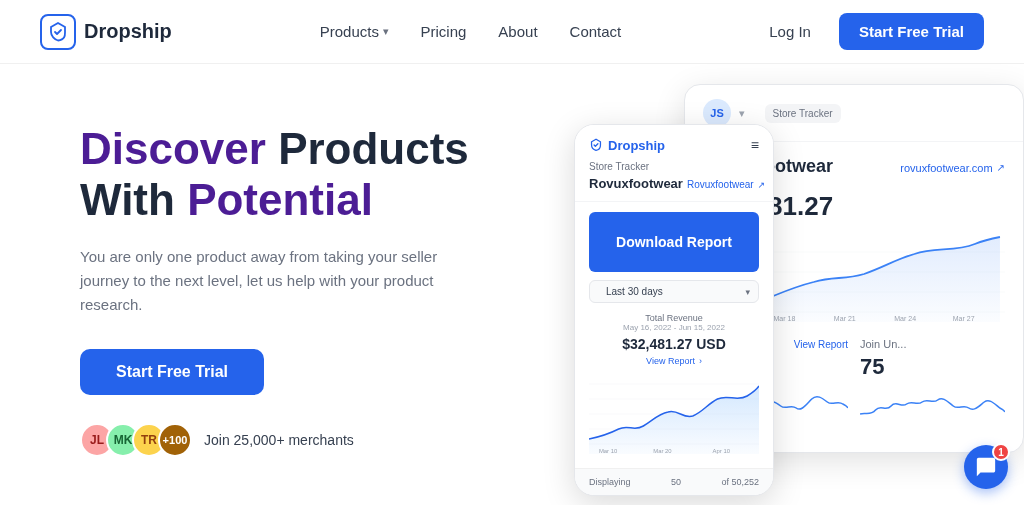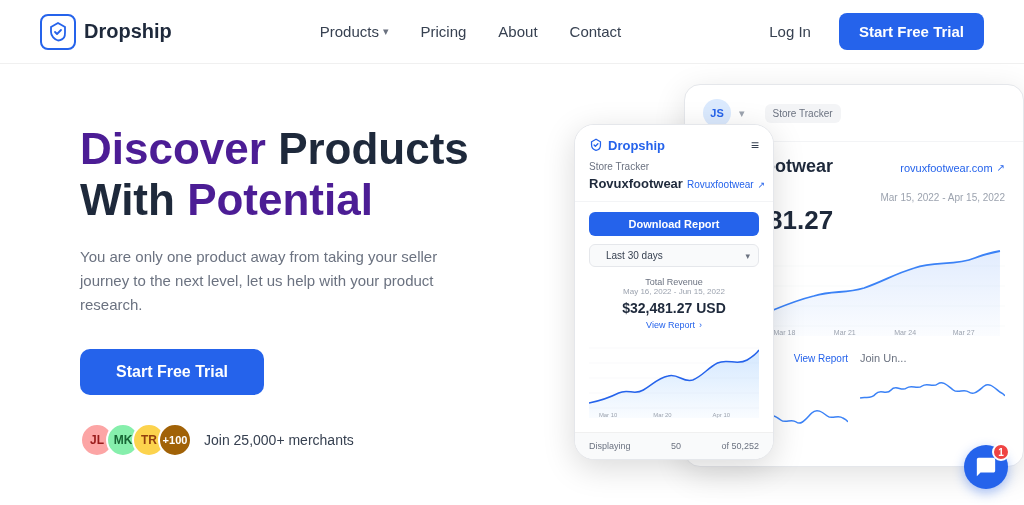--- a/index.html
+++ b/index.html
@@ -69,21 +69,21 @@
     }
     .phone-header { background: #fff; padding: 12px 14px 8px; border-bottom: 1px solid #f3f4f6; }
     .phone-brand { display: flex; align-items: center; gap: 6px; margin-bottom: 8px; justify-content: space-between; }
     .phone-brand-name { font-size: 13px; font-weight: 700; color: #2563eb; }
     .phone-menu { font-size: 14px; color: #374151; }
     .phone-sub { font-size: 10px; color: #6b7280; margin-bottom: 4px; }
     .phone-store { font-size: 13px; font-weight: 700; color: #1e293b; margin-bottom: 2px; }
     .phone-store-link { display: flex; align-items: center; gap: 4px; }
     .phone-store-url { font-size: 10px; color: #2563eb; }
     .phone-body { padding: 10px 14px; }
-    .phone-download { background: #2563eb; color: #fff; border: none; border-radius: 6px; padding: 6px; font-size: 11px; font-weight: 600; text-align: center; width: 100%; margin-bottom: 8px; cursor: pointer; }
+    .phone-download { background: #2563eb; color: #fff; border: none; border-radius: 6px; padding: 22px; font-size: 14px; font-weight: 600; text-align: center; width: 100%; margin-bottom: 8px; cursor: pointer; }
     .phone-filter { display: flex; align-items: center; justify-content: space-between; background: #f9fafb; border: 1px solid #e5e7eb; border-radius: 6px; padding: 5px 8px; margin-bottom: 10px; }
     .phone-filter-text { font-size: 10px; color: #374151; padding-left: 8px; }
     .phone-revenue-label { font-size: 9px; color: #6b7280; text-align: center; }
     .phone-date { font-size: 8px; color: #9ca3af; text-align: center; }
     .phone-amount { font-size: 14px; font-weight: 800; color: #1e293b; text-align: center; margin: 4px 0; }
     .phone-view-report { display: flex; align-items: center; justify-content: center; gap: 4px; font-size: 9px; color: #2563eb; margin-bottom: 8px; cursor: pointer; }
     .phone-chart { width: 100%; height: 80px; }
     .phone-displaying { display: flex; align-items: center; justify-content: space-between; padding: 8px 14px; background: #f9fafb; font-size: 9px; color: #6b7280; border-top: 1px solid #f0f0f0; }
 
     
@@ -265,24 +265,20 @@
       </div>
       <div class="dash-body">
         <div style="display:flex;align-items:center;justify-content:space-between;margin-bottom:4px;">
           <span class="dash-store-name">Rovuxfootwear</span>
           <div class="dash-store-url">
             <span>rovuxfootwear.com</span>
             <span style="font-size:10px;">↗</span>
           </div>
         </div>
         <div class="dash-revenue-section">
-          <div class="dash-revenue-header">
-            <span class="dash-revenue-label">Total Revenue</span>
-            <span class="dash-date-range">Mar 15, 2022 - Apr 15, 2022</span>
-          </div>
           <div class="dash-amount">$32,481.27</div>
           
           <svg class="dash-chart" viewBox="0 0 300 90" preserveAspectRatio="none">
             <defs>
               <linearGradient id="dashGrad" x1="0" y1="0" x2="0" y2="1">
                 <stop offset="0%" stop-color="#3b82f6" stop-opacity="0.15"></stop>
                 <stop offset="100%" stop-color="#3b82f6" stop-opacity="0.02"></stop>
               </linearGradient>
             </defs>
             <line x1="0" y1="80" x2="300" y2="80" stroke="#f3f4f6" stroke-width="0.5"></line>
@@ -313,20 +309,21 @@
             </div>
             <div class="dash-metric-value">614</div>
             <svg class="dash-metric-chart" viewBox="0 0 140 50" preserveAspectRatio="none">
               <path d="M0,40 C5,38 10,42 15,36 C20,30 25,32 30,28 C35,24 40,30 45,26 C50,22 55,25 60,20 C65,15 70,18 75,22 C80,26 85,20 90,24 C95,28 100,20 105,15 C110,10 115,14 120,18 C125,22 130,16 135,20 C137,21 139,22 140,24" fill="none" stroke="#3b82f6" stroke-width="1.5"></path>
             </svg>
           </div>
           <div class="dash-metric">
             <div class="dash-metric-header">
               <span class="dash-metric-label">Join Un...</span>
             </div>
+            <div class="dash-metric-value">75</div>
             <svg class="dash-metric-chart" viewBox="0 0 140 50" preserveAspectRatio="none">
               <path d="M0,30 C5,28 10,32 15,26 C20,20 25,28 30,22 C35,16 40,24 45,20 C50,16 55,22 60,18 C65,14 70,20 75,16 C80,12 85,18 90,22 C95,26 100,20 105,24 C110,28 115,22 120,18 C125,14 130,20 135,24 C137,25 139,26 140,28" fill="none" stroke="#3b82f6" stroke-width="1.5"></path>
             </svg>
           </div>
         </div>
       </div>
     </div>
 
   </div>
 </section>

